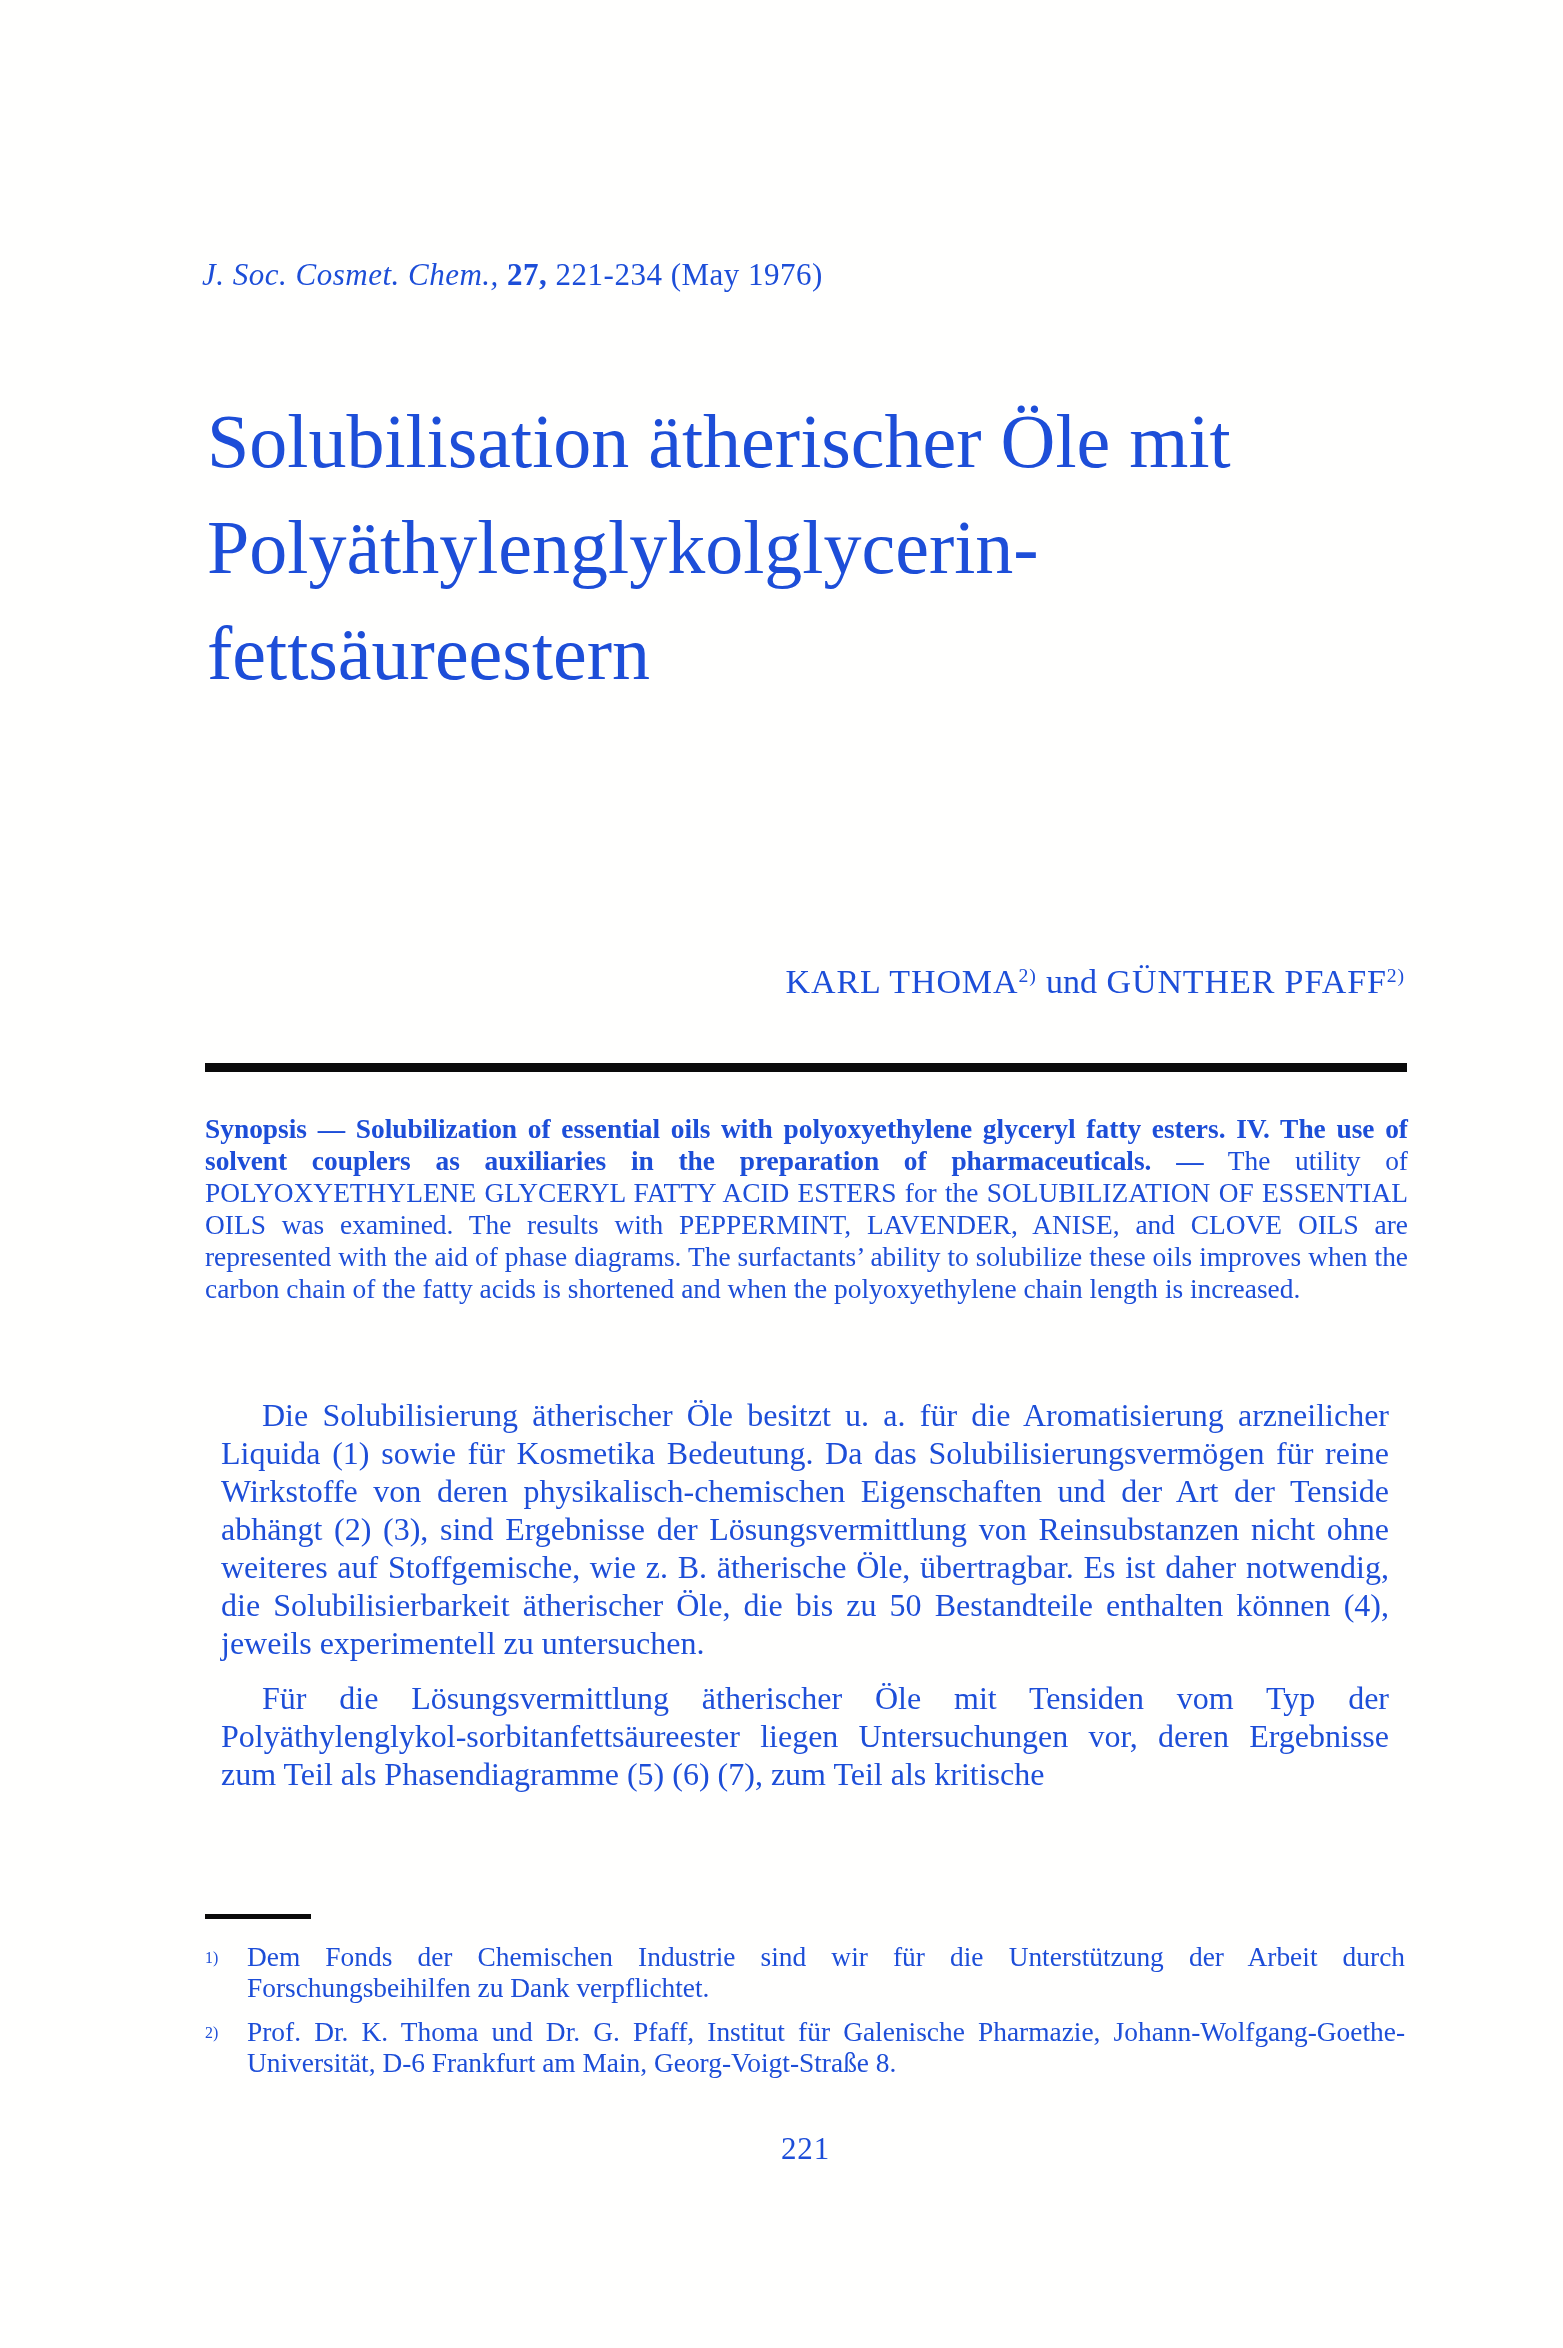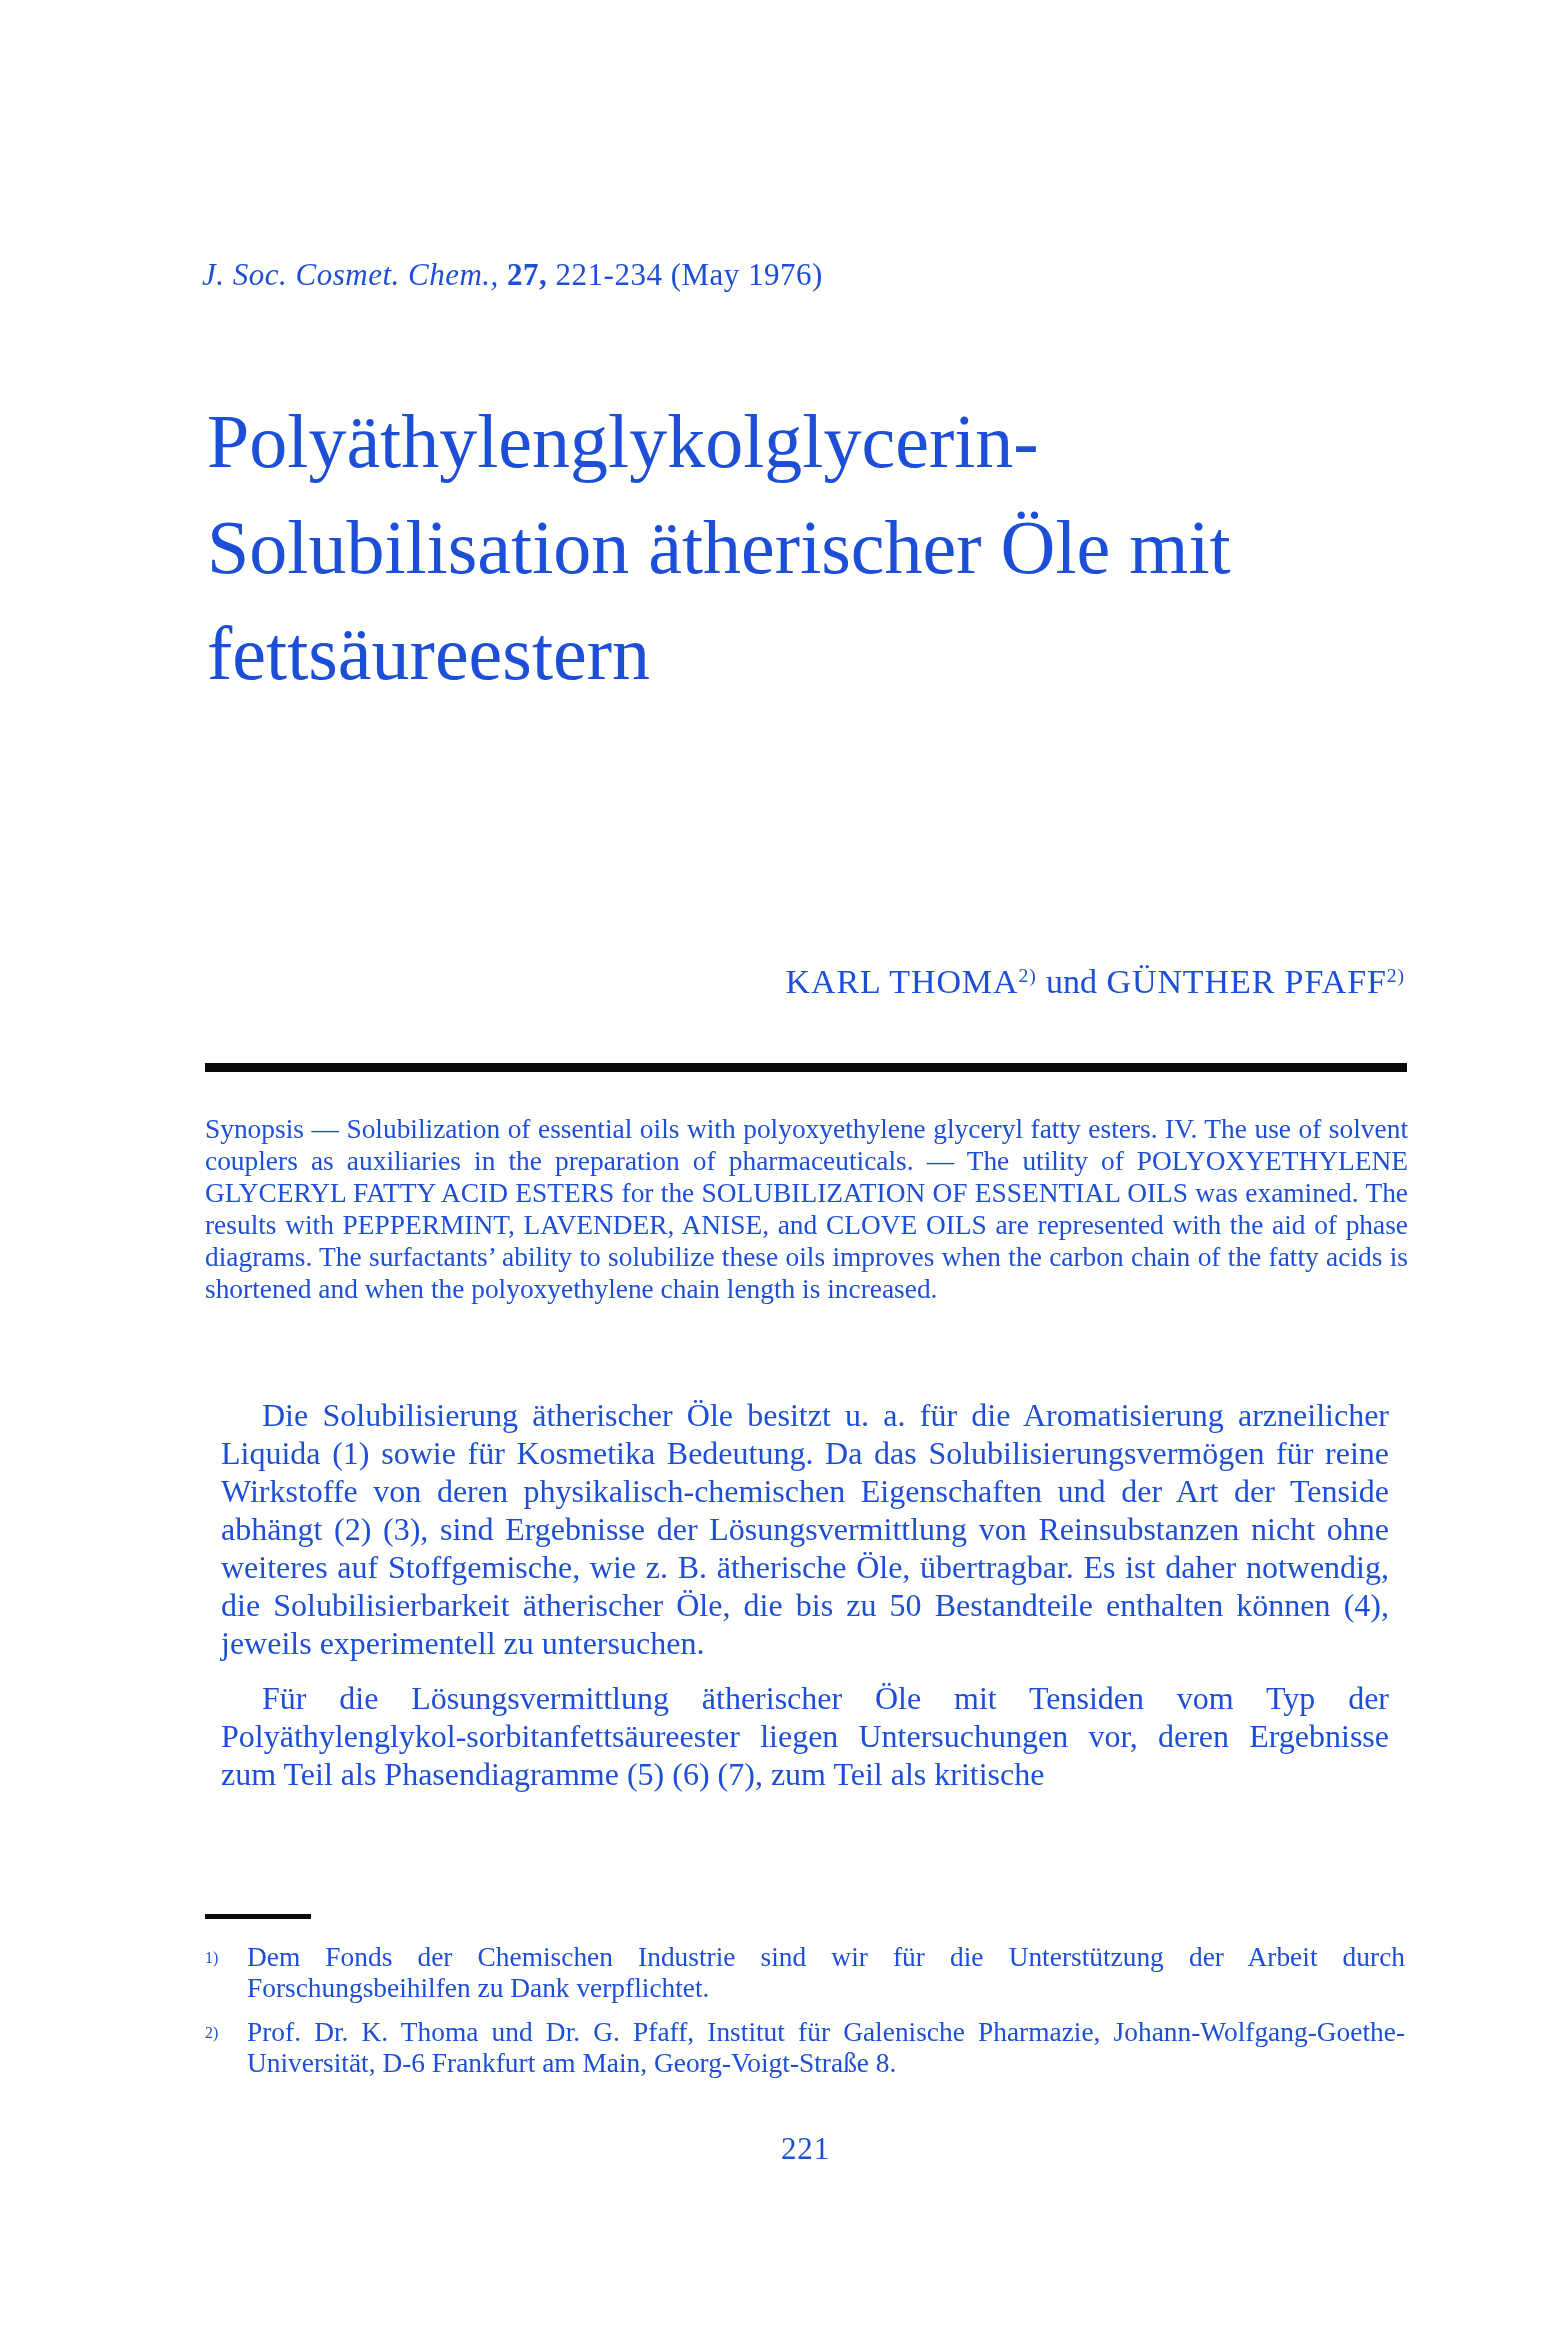--- a/index.html
+++ b/index.html
@@ -74,21 +74,21 @@
   .synopsis {
     position: absolute;
     left: 205px;
     top: 1113px;
     width: 1203px;
     font-size: 27.4px;
     line-height: 32px;
     text-align: justify;
     margin: 0;
   }
-  .synopsis .syn-bold { font-weight: normal; }
+  .synopsis .syn-bold { font-weight: bold; }
   .body-text {
     position: absolute;
     left: 205px;
     top: 1380px;
     width: 1200px;
     font-size: 32px;
     line-height: 38px;
     text-align: justify;
   }
   .body-text p {
@@ -141,22 +141,22 @@
 
 <div class="page">
 
   <div class="journal-line">
     <span class="jtitle">J. Soc. Cosmet. Chem.,</span>
     <span class="jvol">27,</span>
     <span class="jpages">221-234 (May 1976)</span>
   </div>
 
   <h1 class="paper-title">
+    <div>Solubilisation ätherischer Öle mit</div>
     <div>Polyäthylenglykolglycerin-</div>
-    <div>Solubilisation ätherischer Öle mit</div>
     <div>fettsäureestern</div>
   </h1>
 
 
   <div class="authors">
     <span>KARL THOMA</span><span class="sup">2)</span>
     <span class="conj">und</span>
     <span>GÜNTHER PFAFF</span><span class="sup">2)</span>
   </div>
 

